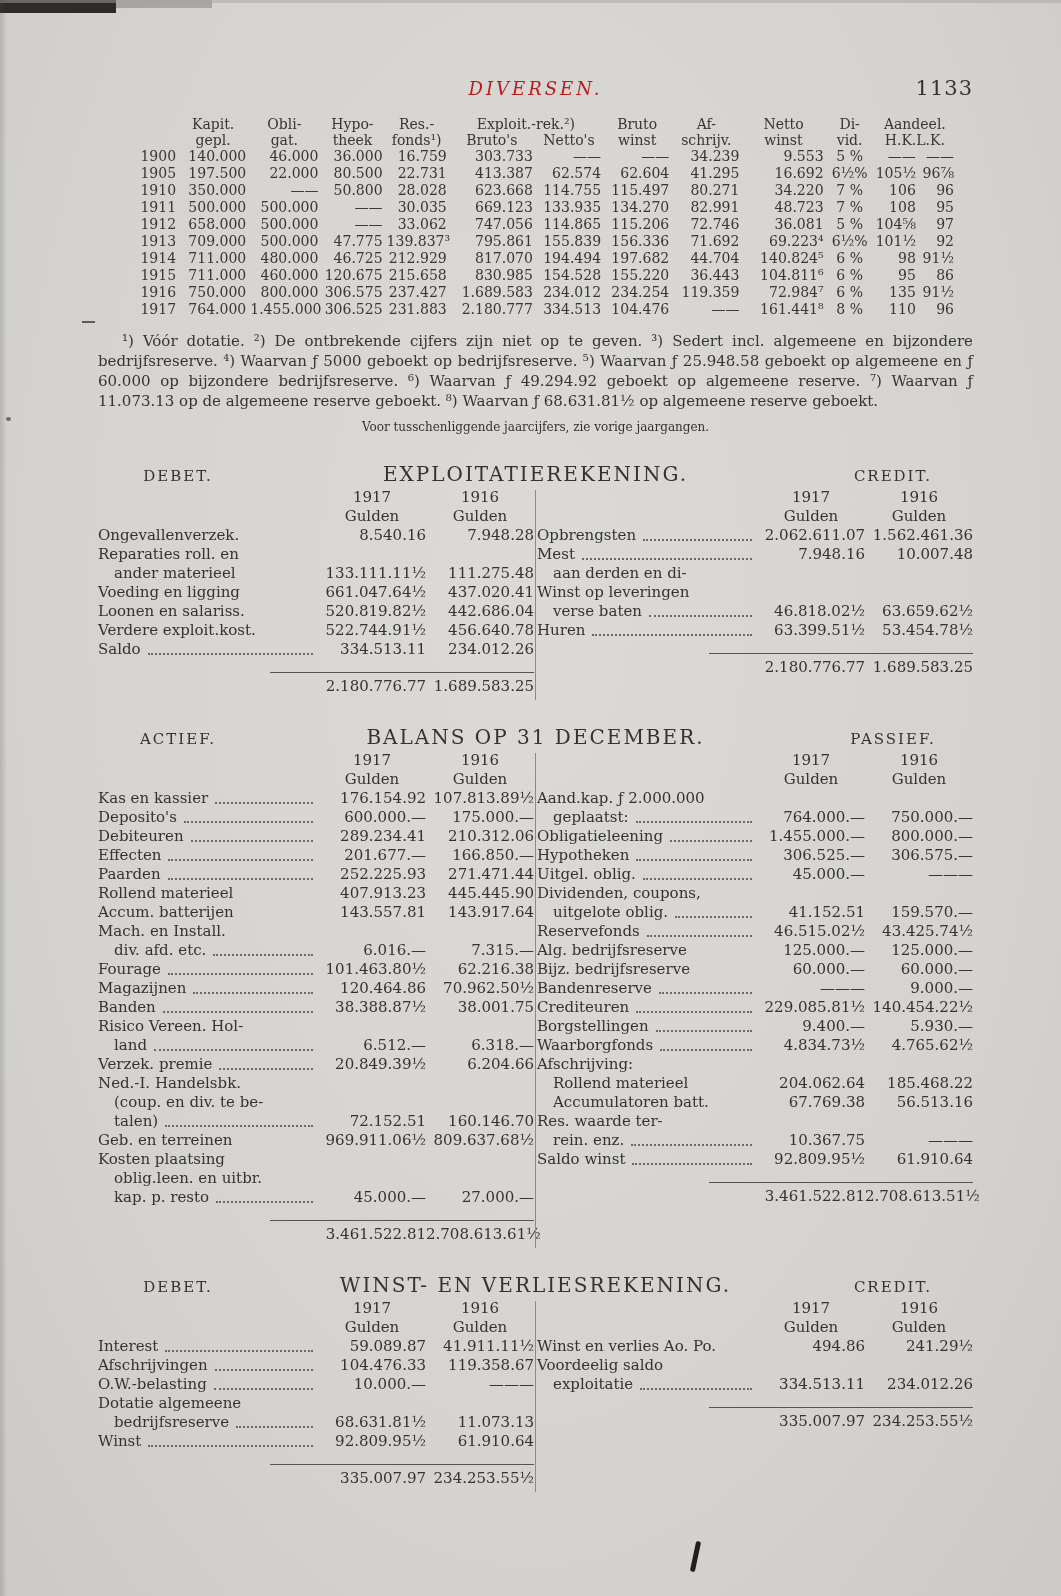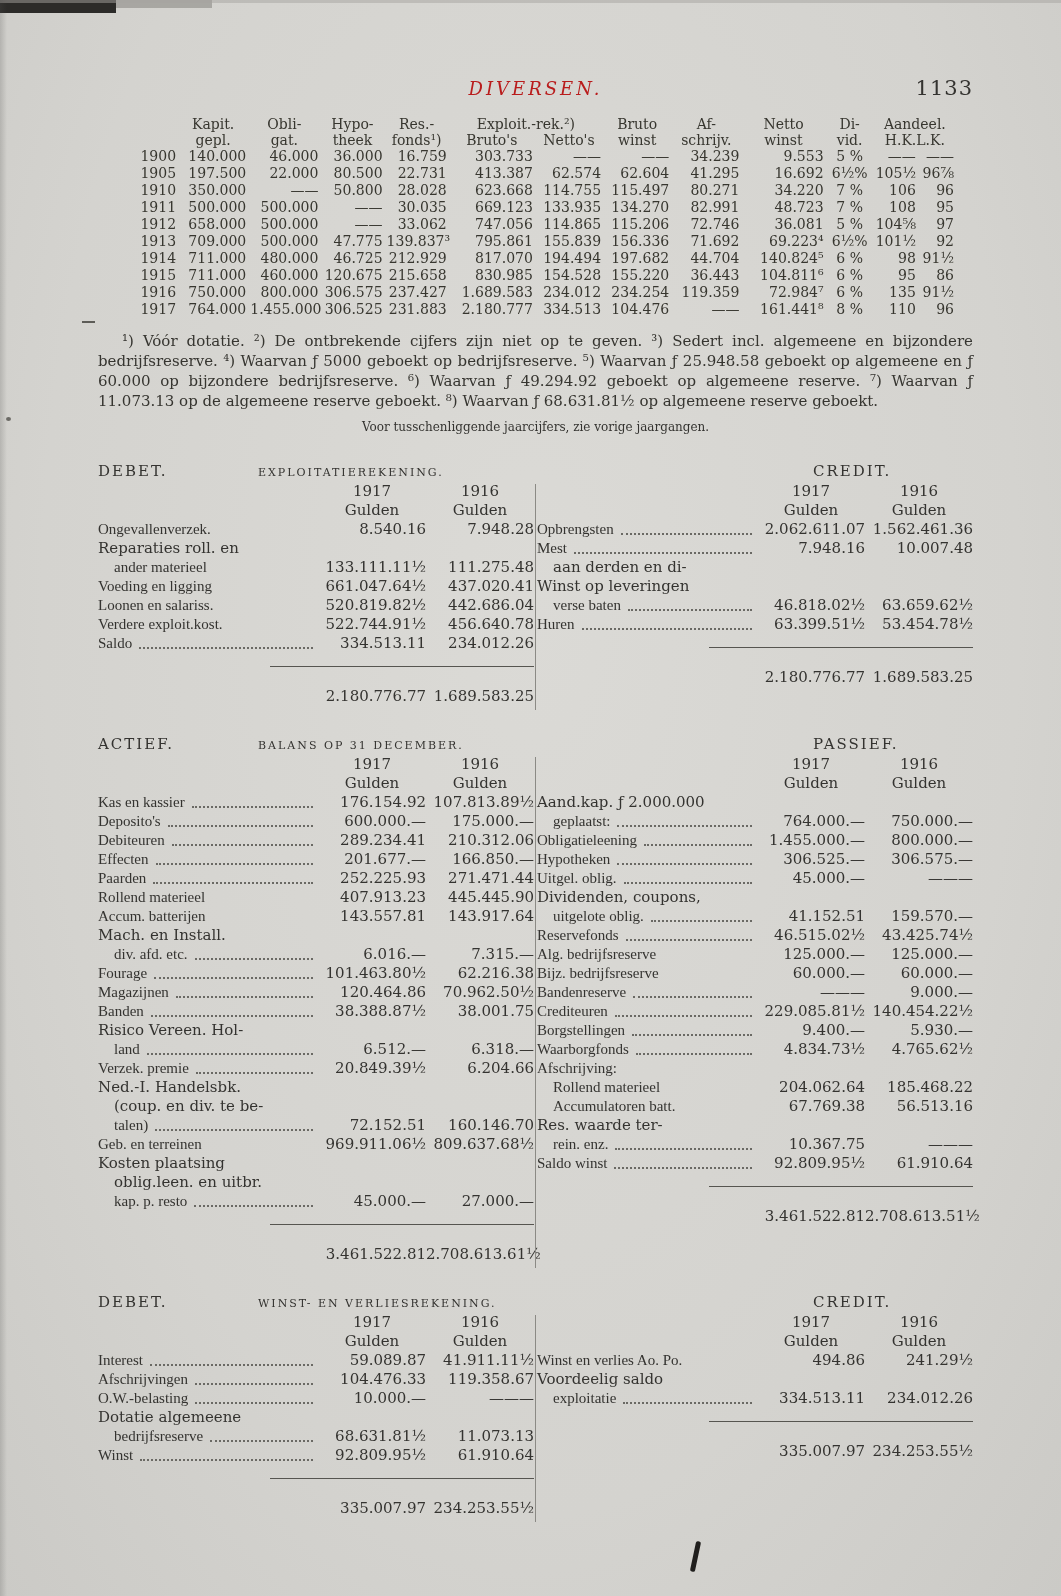--- a/index.html
+++ b/index.html
@@ -25,41 +25,41 @@
   table.year-table td:nth-child(11){text-align:center;}
   table.year-table td:first-child{text-align:right;}
 
   
   .footnotes{margin:13px 0 0 0;font-size:15px;line-height:20px;text-align:justify;text-indent:24px;color:#363530;}
   .center-note{margin:6px 0 0 0;text-align:center;font-size:12px;line-height:20px;}
 
   
   .ledger{margin-top:25px;}
   .ledger-head{display:flex;align-items:baseline;}
-  .side-label{width:160px;text-align:left;font-size:15px;letter-spacing:2px;}
-  .ledger-title{flex:1;font-size:11px;letter-spacing:2px;}
+  .side-label{width:160px;text-align:center;font-size:15px;letter-spacing:2px;}
+  .ledger-title{flex:1;text-align:center;font-size:20px;letter-spacing:2px;}
   .ledger-body{display:flex;margin-top:2px;}
   .half{width:436px;font-size:15px;line-height:19px;}
   .divider{width:1px;background:#8b8a85;margin:2px 1px 0 1px;}
 
   .col-head{display:flex;flex-direction:column;align-items:flex-end;}
   .ch-row{display:flex;}
   .ch-cell{width:108px;text-align:center;}
 
   .item{margin:0;}
   .iline{white-space:nowrap;}
   .iline.cont{padding-left:16px;}
   .iline.last{display:flex;align-items:baseline;white-space:nowrap;}
-  .ilabel{flex:none;font-family:Liberation Serif, serif;}
+  .ilabel{flex:none;}
   .fill{flex:1;}
   .leader{flex:1;min-width:10px;border-bottom:2px dotted #6a6964;margin:0 5px 4px 7px;height:1px;align-self:flex-end;}
   .amt{flex:none;width:108px;text-align:right;white-space:nowrap;}
 
   .totals{display:flex;margin-top:13px;margin-bottom:4px;}
-  .tamts{display:flex;border-top:1px solid #565550;padding-top:20px;padding-left:48px;}
+  .tamts{display:flex;border-top:1px solid #565550;padding-top:4px;padding-left:48px;}
   .tamts .amt{width:108px;}
 
   
   .artifact-top{position:absolute;top:0;left:0;width:116px;height:13px;background:#2c2b29;}
   .artifact-top-2{position:absolute;top:0;left:116px;width:96px;height:8px;background:#908f8b;opacity:.65;}
   .artifact-top-3{position:absolute;top:0;left:0;width:1061px;height:3px;background:#a5a4a0;opacity:.5;}
   .edge-shade{position:absolute;left:0;top:0;width:7px;height:100%;background:linear-gradient(to right,rgba(80,80,78,.22),rgba(0,0,0,0));}
   .pen-mark{position:absolute;left:693px;top:1541px;width:5px;height:31px;background:#201f1d;transform:rotate(12deg);border-radius:2px;}
   .speck-a{position:absolute;left:82px;top:321px;width:13px;height:2px;background:#5d5c57;}
   .speck-b{position:absolute;left:6px;top:417px;width:5px;height:4px;background:#6b6a65;border-radius:50%;}

